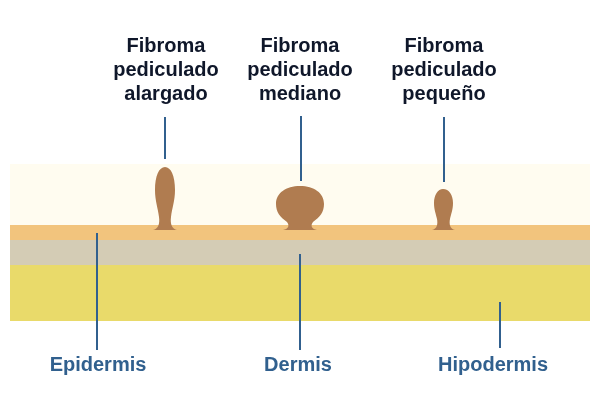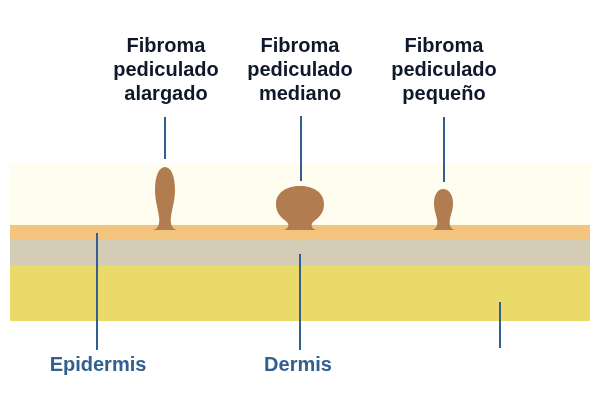--- a/index.html
+++ b/index.html
@@ -131,14 +131,15 @@
              C 449 224 450 229 455 230
              Z"></path>
   </svg>
 
   <div class="pointer pl-epidermis"></div>
   <div class="pointer pl-dermis"></div>
   <div class="pointer pl-hipodermis"></div>
 
   <div class="layer-label ll-dermis">Dermis</div>
   <div class="layer-label ll-epidermis">Epidermis</div>
+  <div class="layer-label ll-hipodermis">Hipodermis</div>
 
 </div>
 
 </body></html>

